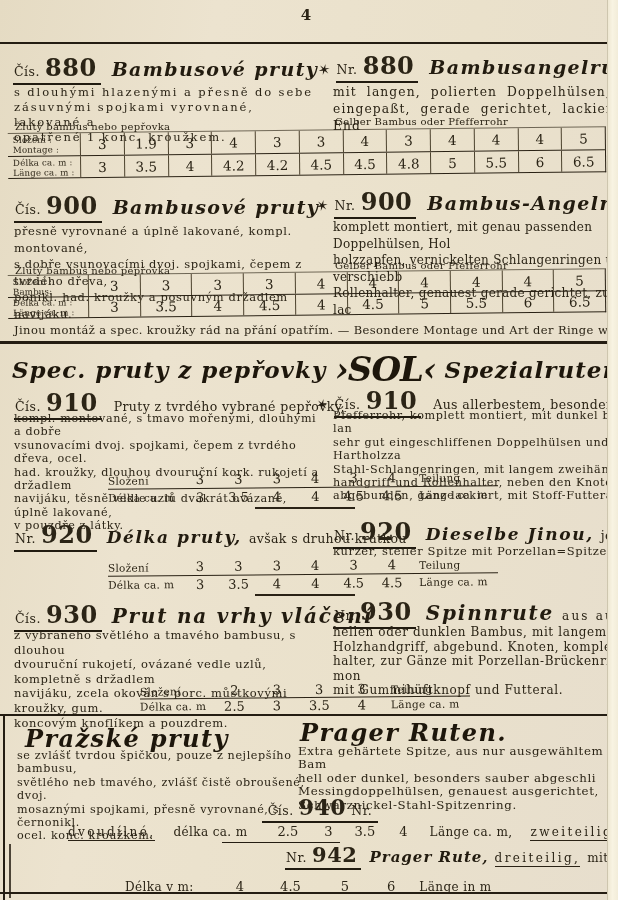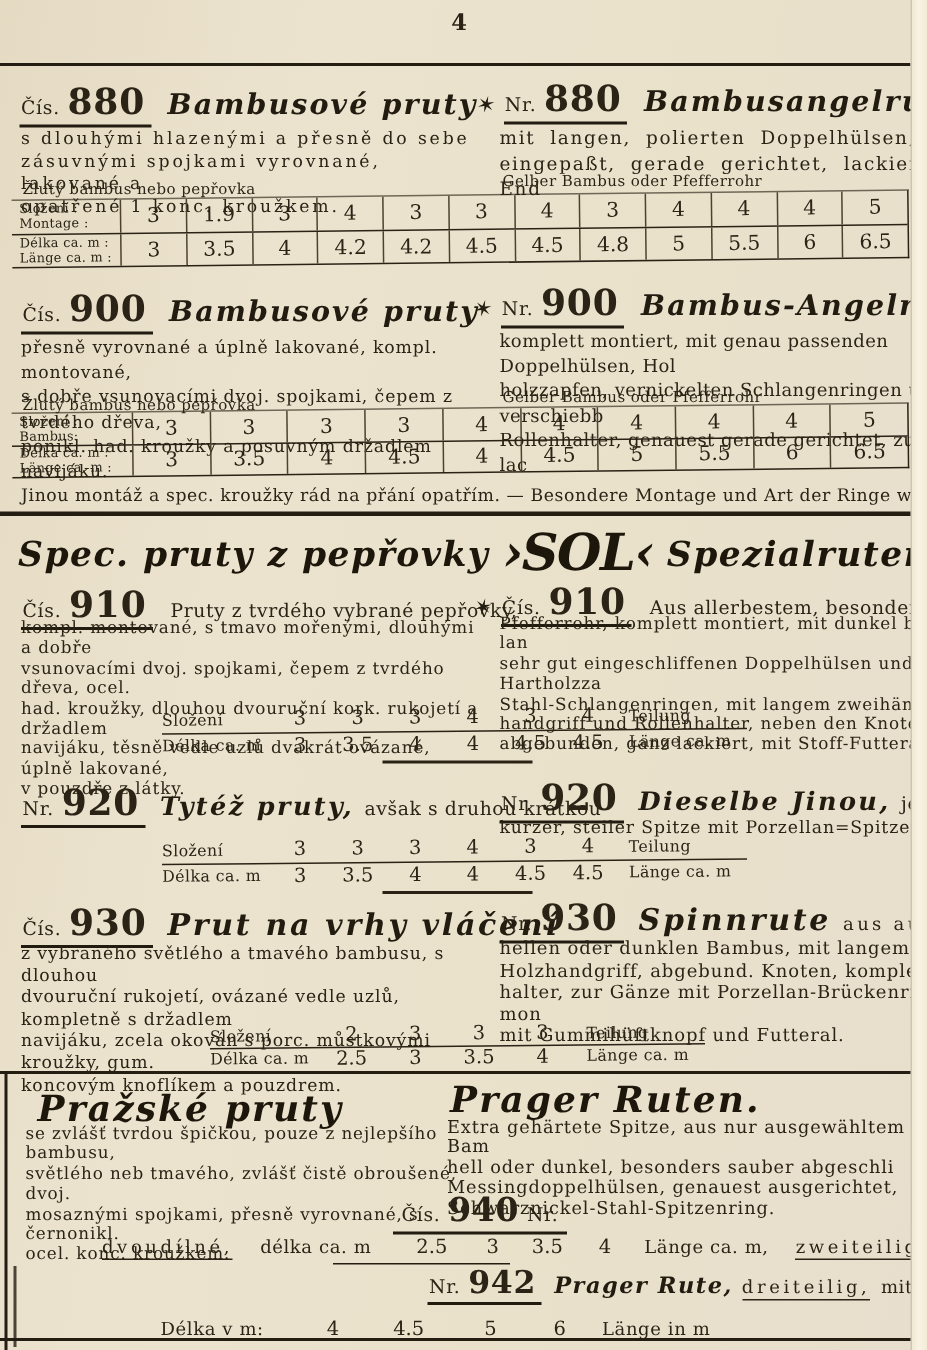--- a/index.html
+++ b/index.html
@@ -235,21 +235,21 @@
       <span class="st-cell">4</span>
       <span class="st-cell">4</span>
       <span class="st-cell">4.5</span>
       <span class="st-cell">4.5</span>
       <span class="st-lab st-lab-r">Länge ca. m</span>
     </div>
   </div>
   <div class="st-underline" style="top:507px;left:255px;width:100px;"></div>
 
   <div class="sec-head" style="top:520px;left:14px;">
-    <span class="numblock"><span class="pfx">Nr.</span> <span class="num">920</span></span><span class="title-md">Tytéž pruty,</span><span class="lead" style="margin-left:7px;">avšak s druhou krátkou</span>
+    <span class="numblock"><span class="pfx">Nr.</span> <span class="num">920</span></span><span class="title-md">Délka pruty,</span><span class="lead" style="margin-left:7px;">avšak s druhou krátkou</span>
   </div>
   <div class="sec-head" style="top:517px;left:333px;">
     <span class="numblock"><span class="pfx">Nr.</span> <span class="num">920</span></span><span class="title-md">Dieselbe Jinou,</span><span class="lead" style="margin-left:7px;">jedoch mit zweiter</span>
   </div>
   <div class="body-block" style="top:544px;left:333px;width:330px;">kurzer, steiler Spitze mit Porzellan=Spitzenring.</div>
 
   <div class="smalltable" style="top:557px;left:108px;width:390px;">
     <div class="st-row">
       <span class="st-lab st-lab-l">Složení</span>
       <span class="st-cell">3</span>
@@ -331,21 +331,21 @@
     <span class="val" style="margin-left:22px;">3.5</span>
     <span class="val" style="margin-left:24px;">4</span>
     <span class="inline-txt" style="margin-left:22px;">Länge ca. m,</span>
     <span class="variant" style="margin-left:18px;">zweiteilig.</span>
   </div>
   <div class="rule" style="top:842px;left:222px;width:118px;height:1.4px;"></div>
 
   <div class="sec-head" style="top:842px;left:285px;">
     <span class="numblock"><span class="pfx">Nr.</span> <span class="num" style="font-size:21px;">942</span></span><span class="title-md" style="font-size:15px;letter-spacing:1px;margin-left:8px;">Prager Rute,</span><span class="variant" style="margin-left:6px;">dreiteilig,</span><span class="inline-txt" style="margin-left:7px;">mit H</span>
   </div>
-  <div class="rowline" style="top:879px;left:107px;">
+  <div class="rowline" style="top:879px;left:125px;">
     <span class="inline-txt">Délka v m:</span>
     <span class="val" style="margin-left:42px;">4</span>
     <span class="val" style="margin-left:36px;">4.5</span>
     <span class="val" style="margin-left:40px;">5</span>
     <span class="val" style="margin-left:38px;">6</span>
     <span class="inline-txt" style="margin-left:24px;">Länge in m</span>
   </div>
 
   <div class="rule" style="top:892px;left:0;width:613px;height:2.2px;"></div>
   <div class="rule" style="top:716px;left:3px;width:2px;height:184px;"></div>

